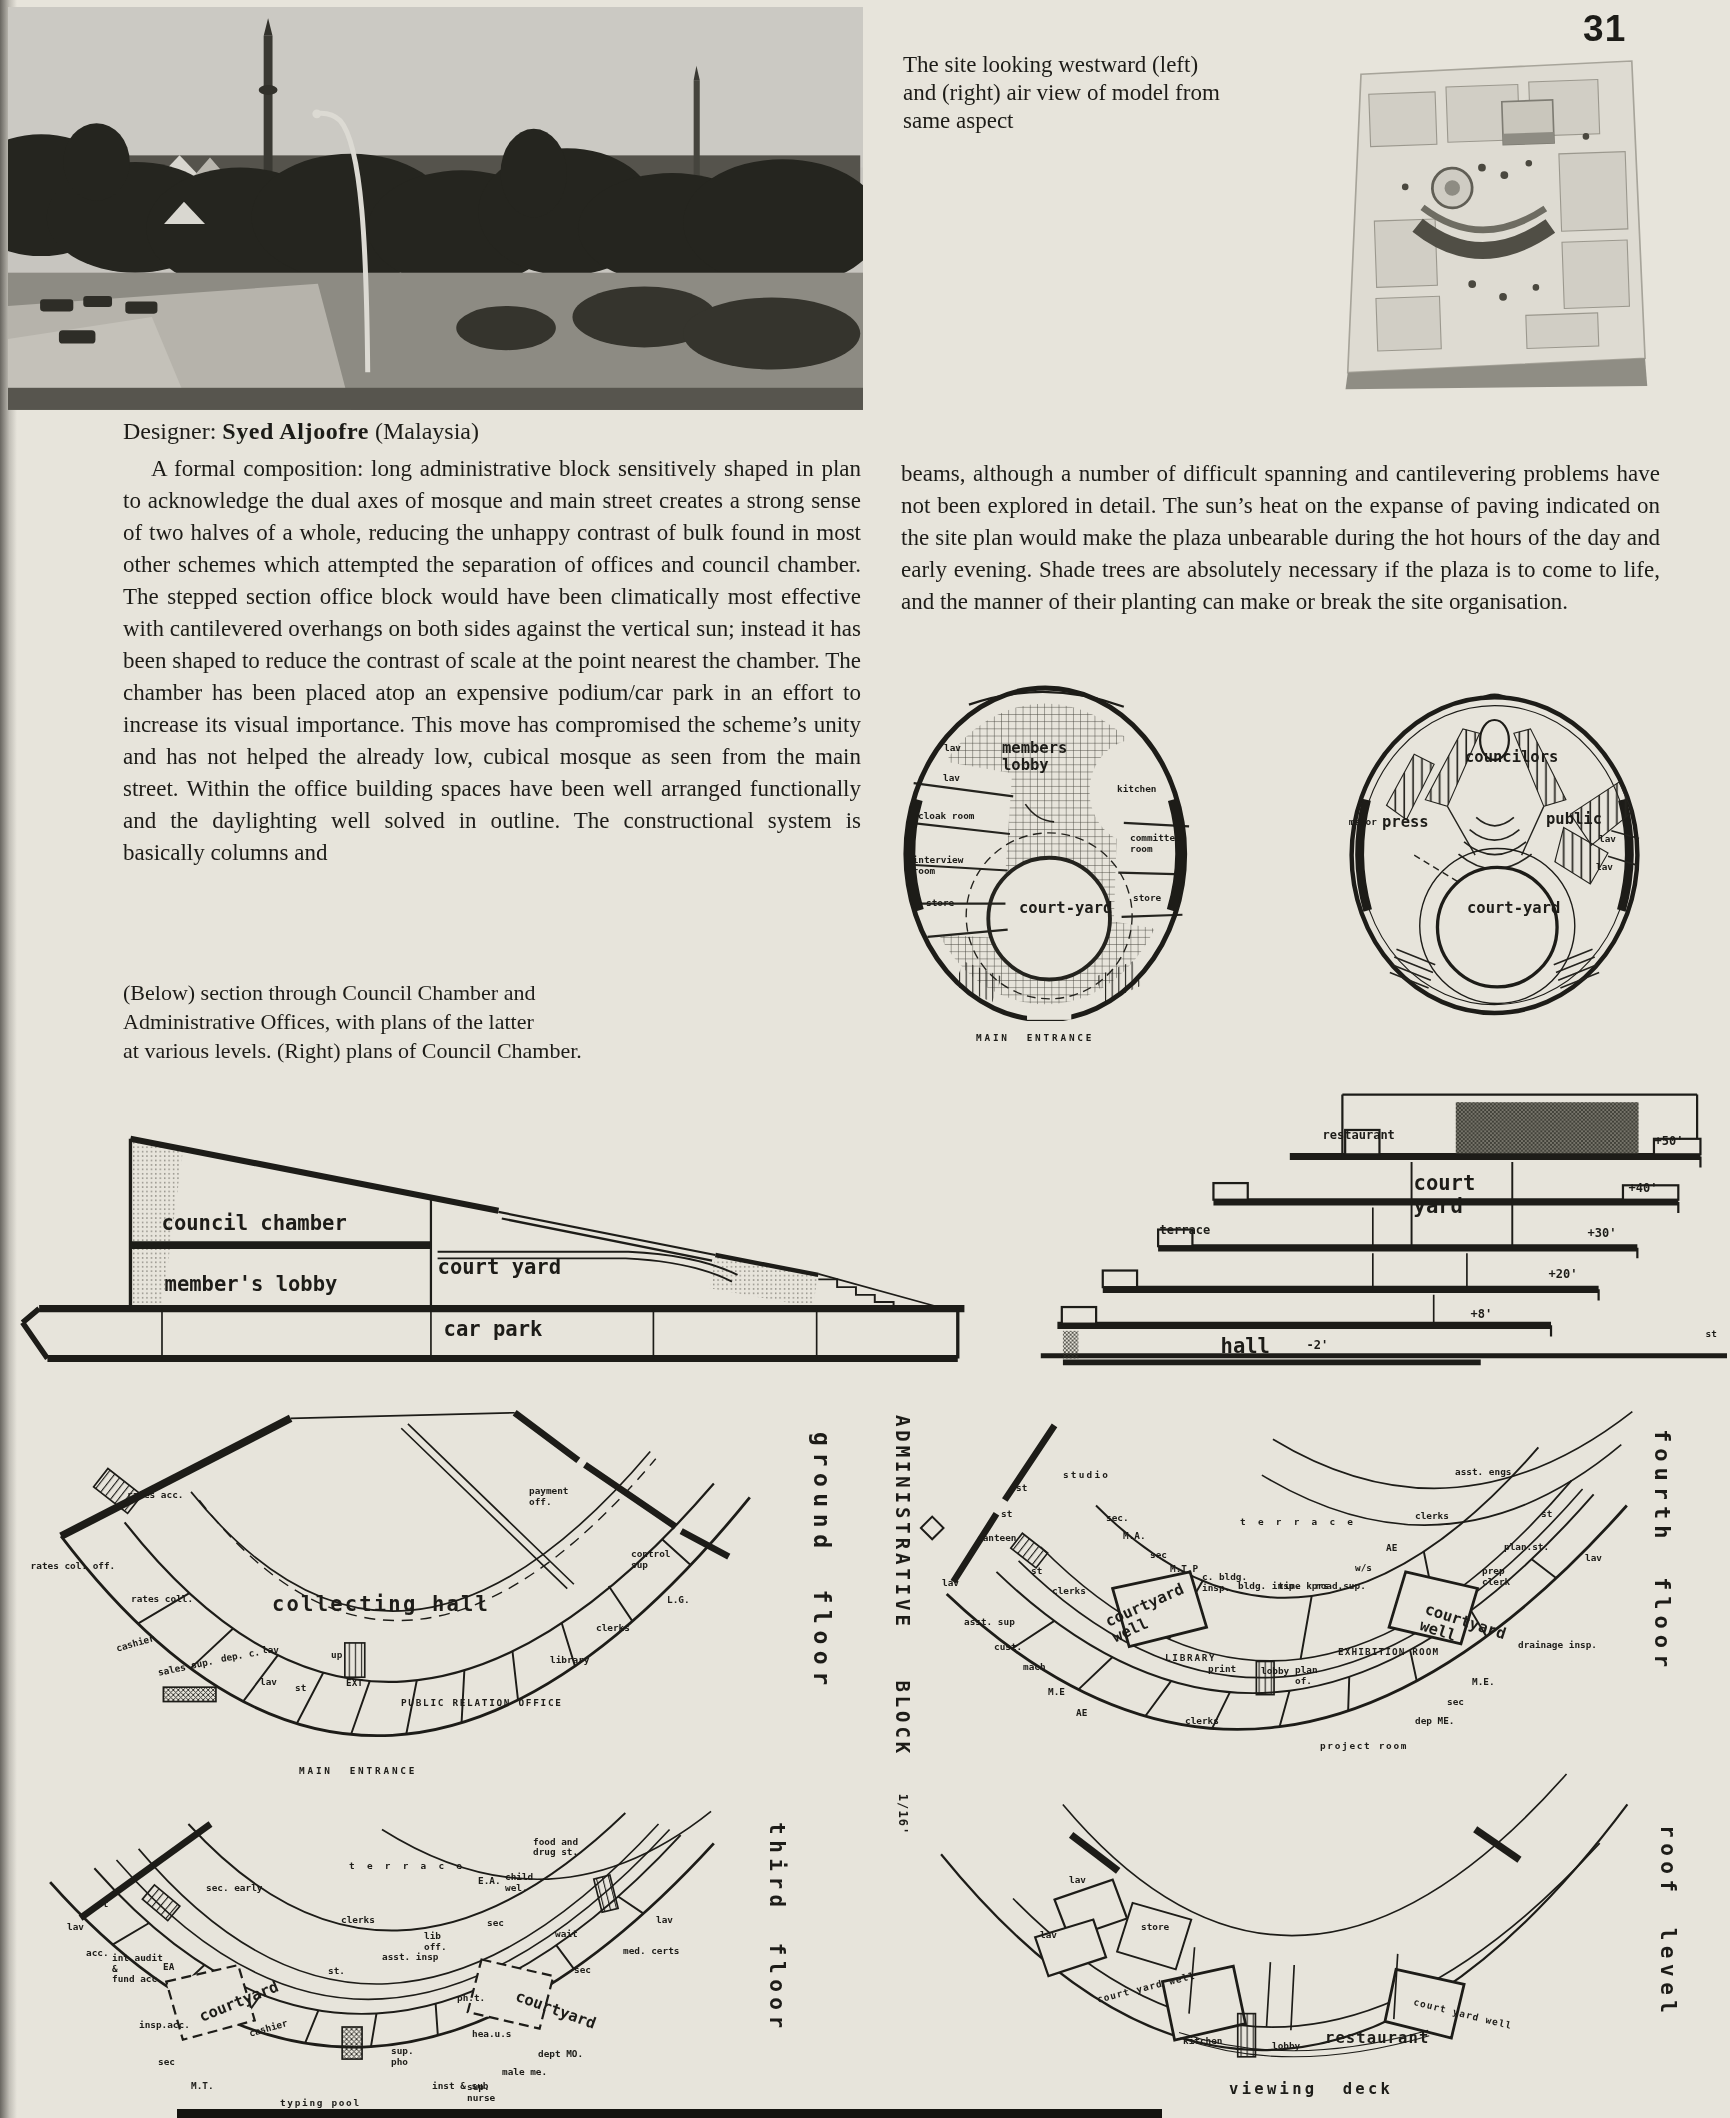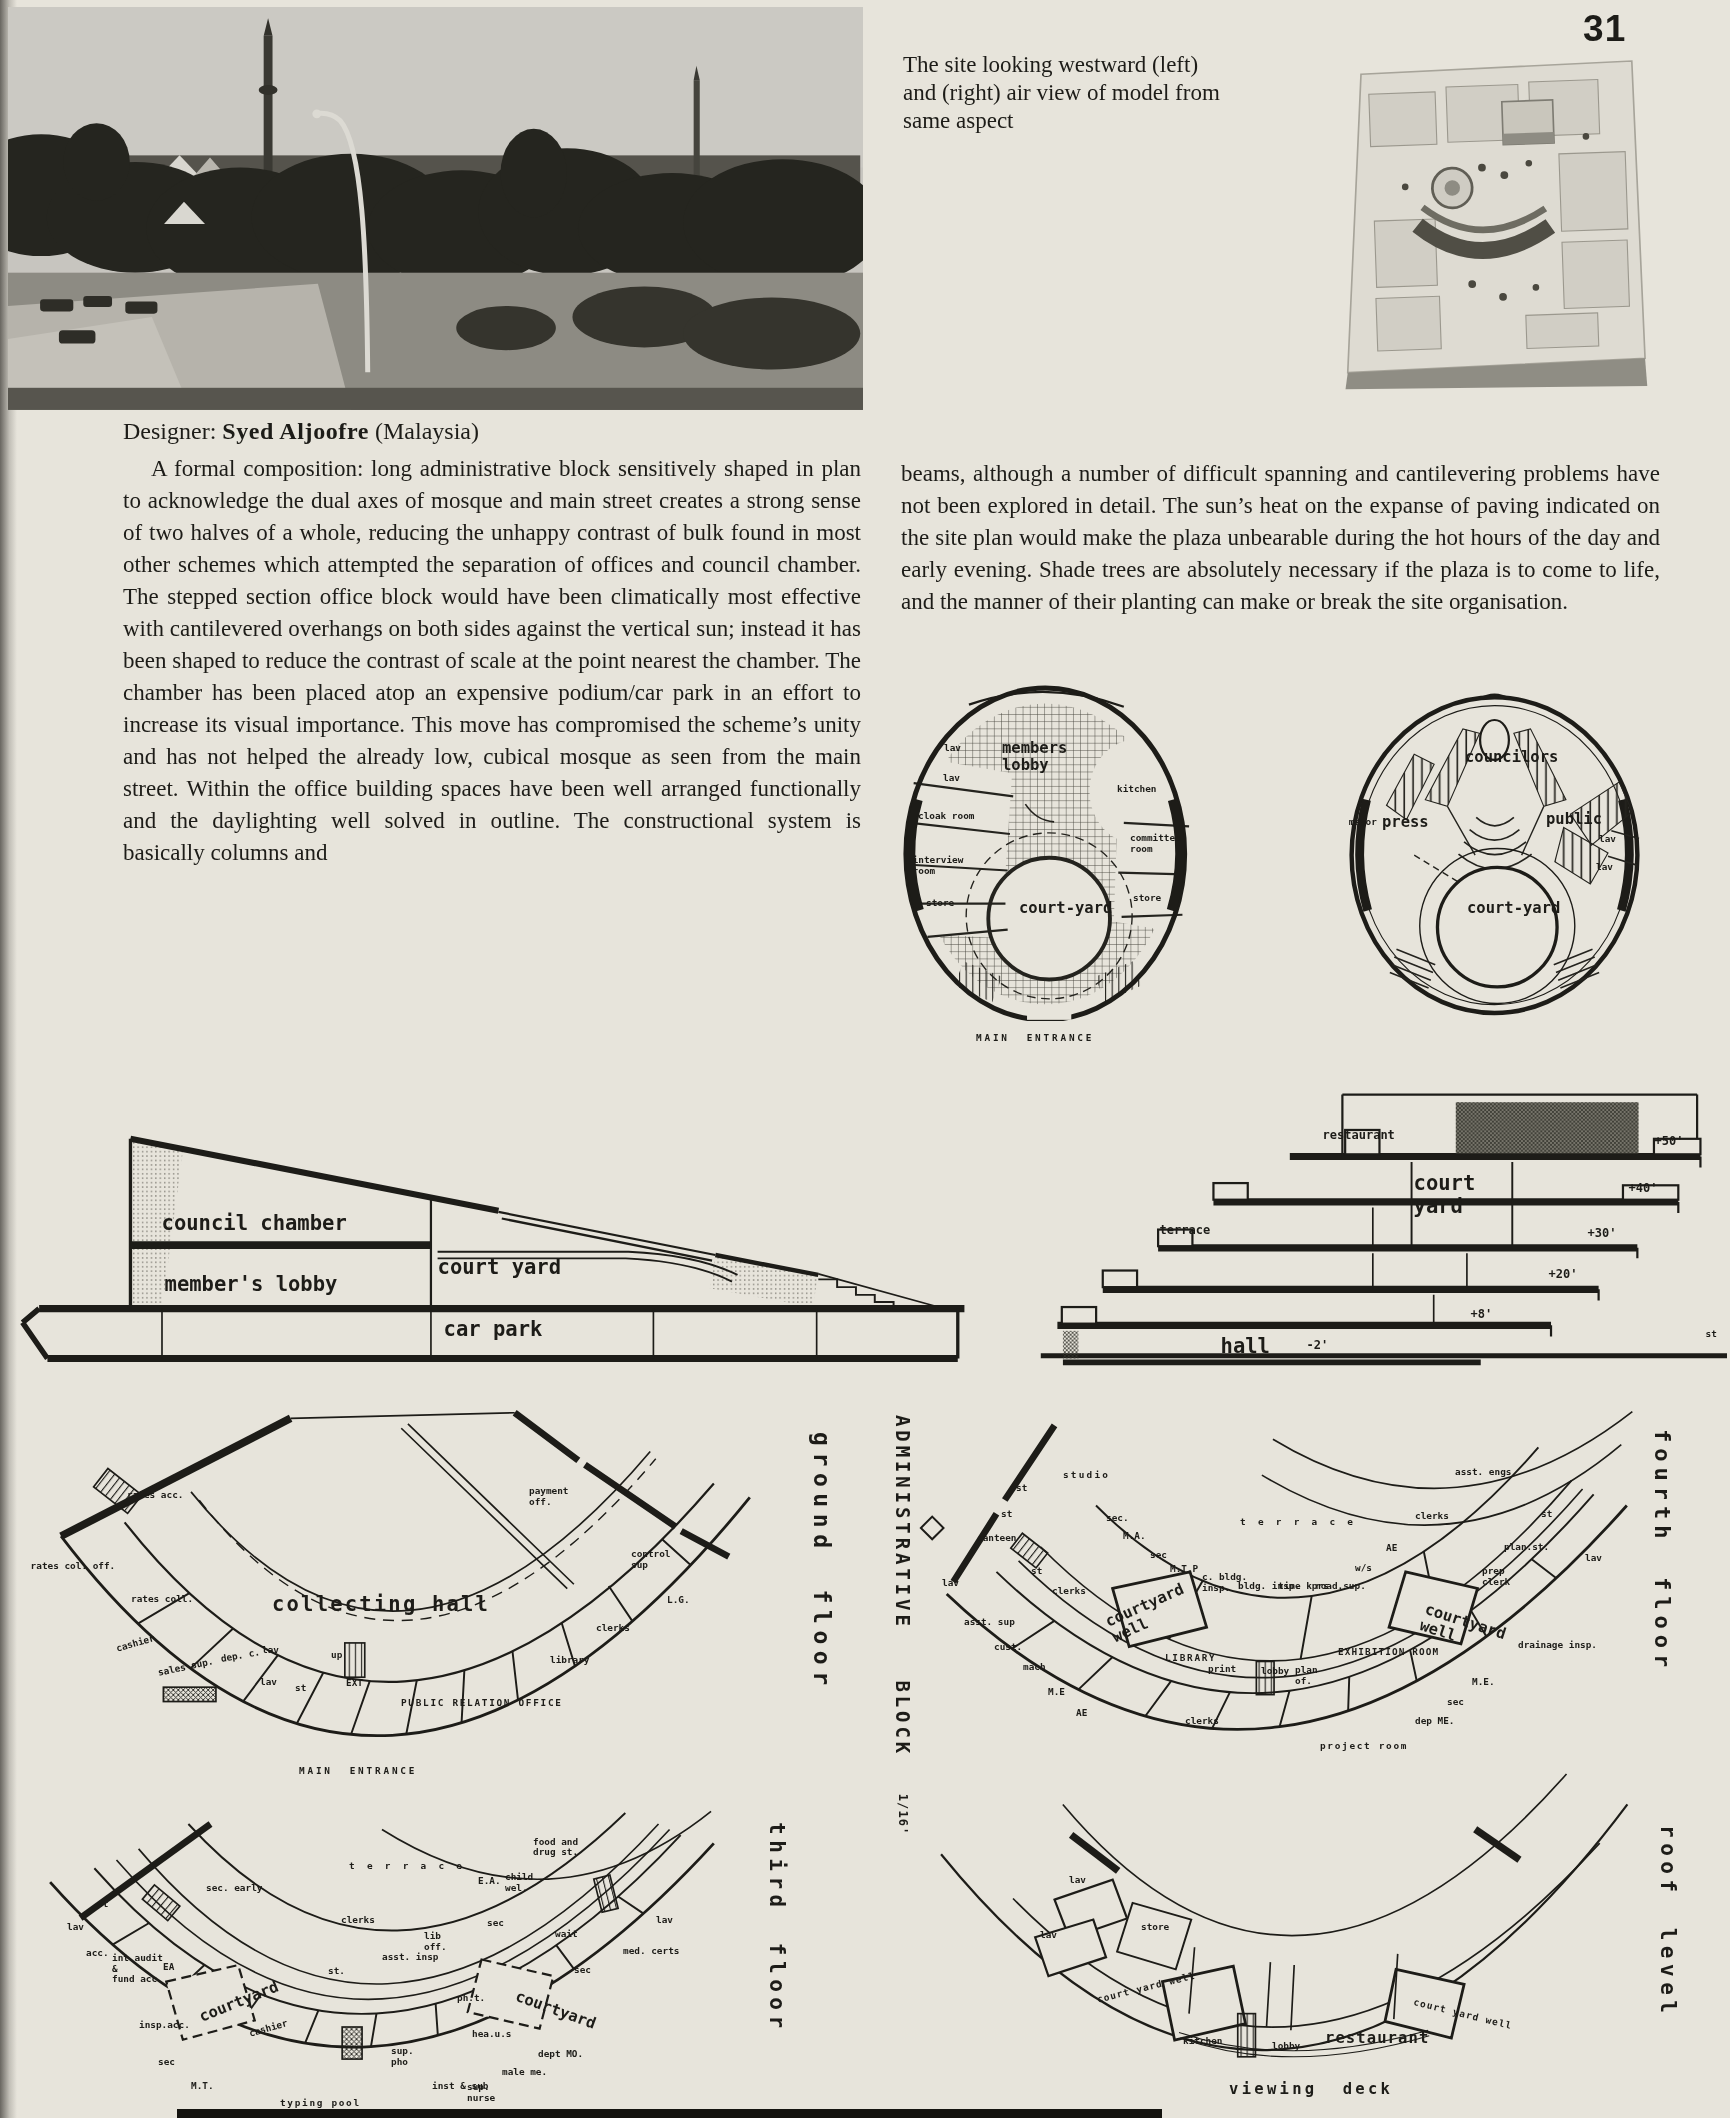--- a/index.html
+++ b/index.html
@@ -143,20 +143,23 @@
       </g>
       <polygon points="14,582 552,556 556,606 10,612" fill="#8f8d84"></polygon>
     </svg>
   </div>
 
   <div class="abs designer">
     <span>Designer: </span><b>Syed Aljoofre</b><span> (Malaysia)</span>
   </div>
 
   <div class="abs body body-left">A formal composition: long administrative block sensitively shaped in plan to acknowledge the dual axes of mosque and main street creates a strong sense of two halves of a whole, reducing the unhappy contrast of bulk found in most other schemes which attempted the separation of offices and council chamber. The stepped section office block would have been climatically most effective with cantilevered overhangs on both sides against the vertical sun; instead it has been shaped to reduce the contrast of scale at the point nearest the chamber. The chamber has been placed atop an expensive podium/car park in an effort to increase its visual importance. This move has compromised the scheme’s unity and has not helped the already low, cubical mosque as seen from the main street. Within the office building spaces have been well arranged functionally and the daylighting well solved in outline. The constructional system is basically columns and</div>
+  <div class="abs figure-caption">(Below) section through Council Chamber and
+Administrative Offices, with plans of the latter
+at various levels. (Right) plans of Council Chamber.</div>
   <div class="abs body body-right">beams, although a number of difficult spanning and cantilevering problems have not been explored in detail. The sun’s heat on the expanse of paving indicated on the site plan would make the plaza unbearable during the hot hours of the day and early evening. Shade trees are absolutely necessary if the plaza is to come to life, and the manner of their planting can make or break the site organisation.</div>
 
   <div class="abs" style="left:886px;top:678px;width:318px;height:372px;">
     <svg width="318" height="343" viewBox="0 0 575 620">
       <defs>
         <pattern id="gmesh" width="13" height="13" patternUnits="userSpaceOnUse">
           <path d="M0,0H13M0,0V13" stroke="#45443c" stroke-width="1.7" fill="none"></path>
         </pattern>
         <pattern id="stairs1" width="12" height="12" patternUnits="userSpaceOnUse">
           <path d="M0,0V12" stroke="#24231e" stroke-width="4"></path>

